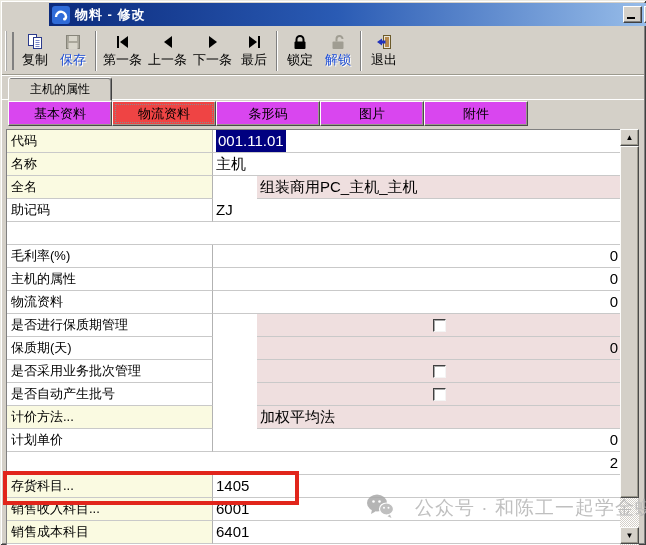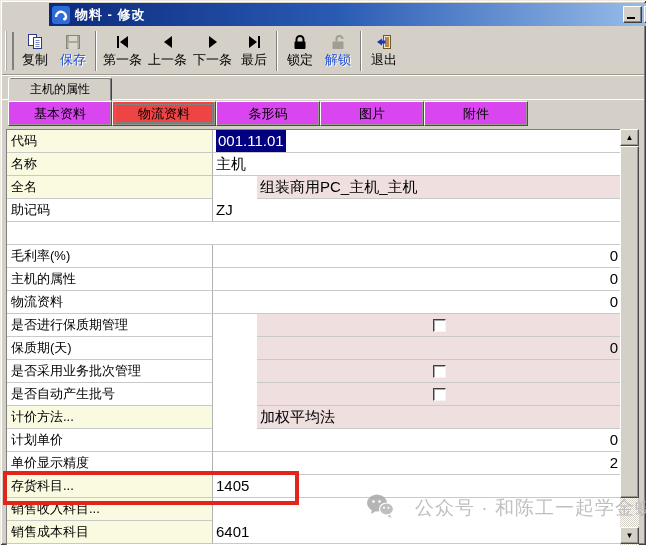--- a/index.html
+++ b/index.html
@@ -284,29 +284,29 @@
       </div>
       <div class="trow">
         <div class="lcell yellow">计价方法...</div>
         <div class="vcell pink">加权平均法</div>
       </div>
       <div class="trow">
         <div class="lcell">计划单价</div>
         <div class="vcell num">0</div>
       </div>
       <div class="trow">
-        <div class="lcell">单价显示精度</div>
         <div class="vcell num">2</div>
       </div>
       <div class="trow">
         <div class="lcell yellow">存货科目...</div>
         <div class="vcell">1405</div>
       </div>
       <div class="trow">
         <div class="lcell yellow">销售收入科目...</div>
+        <div class="vcell">6001</div>
       </div>
       <div class="trow">
         <div class="lcell yellow">销售成本科目</div>
         <div class="vcell">6401</div>
       </div>
     </div>
 
   <div class="vscroll">
     <div class="sbtn up">▲</div>
     <div class="sthumb"></div>

